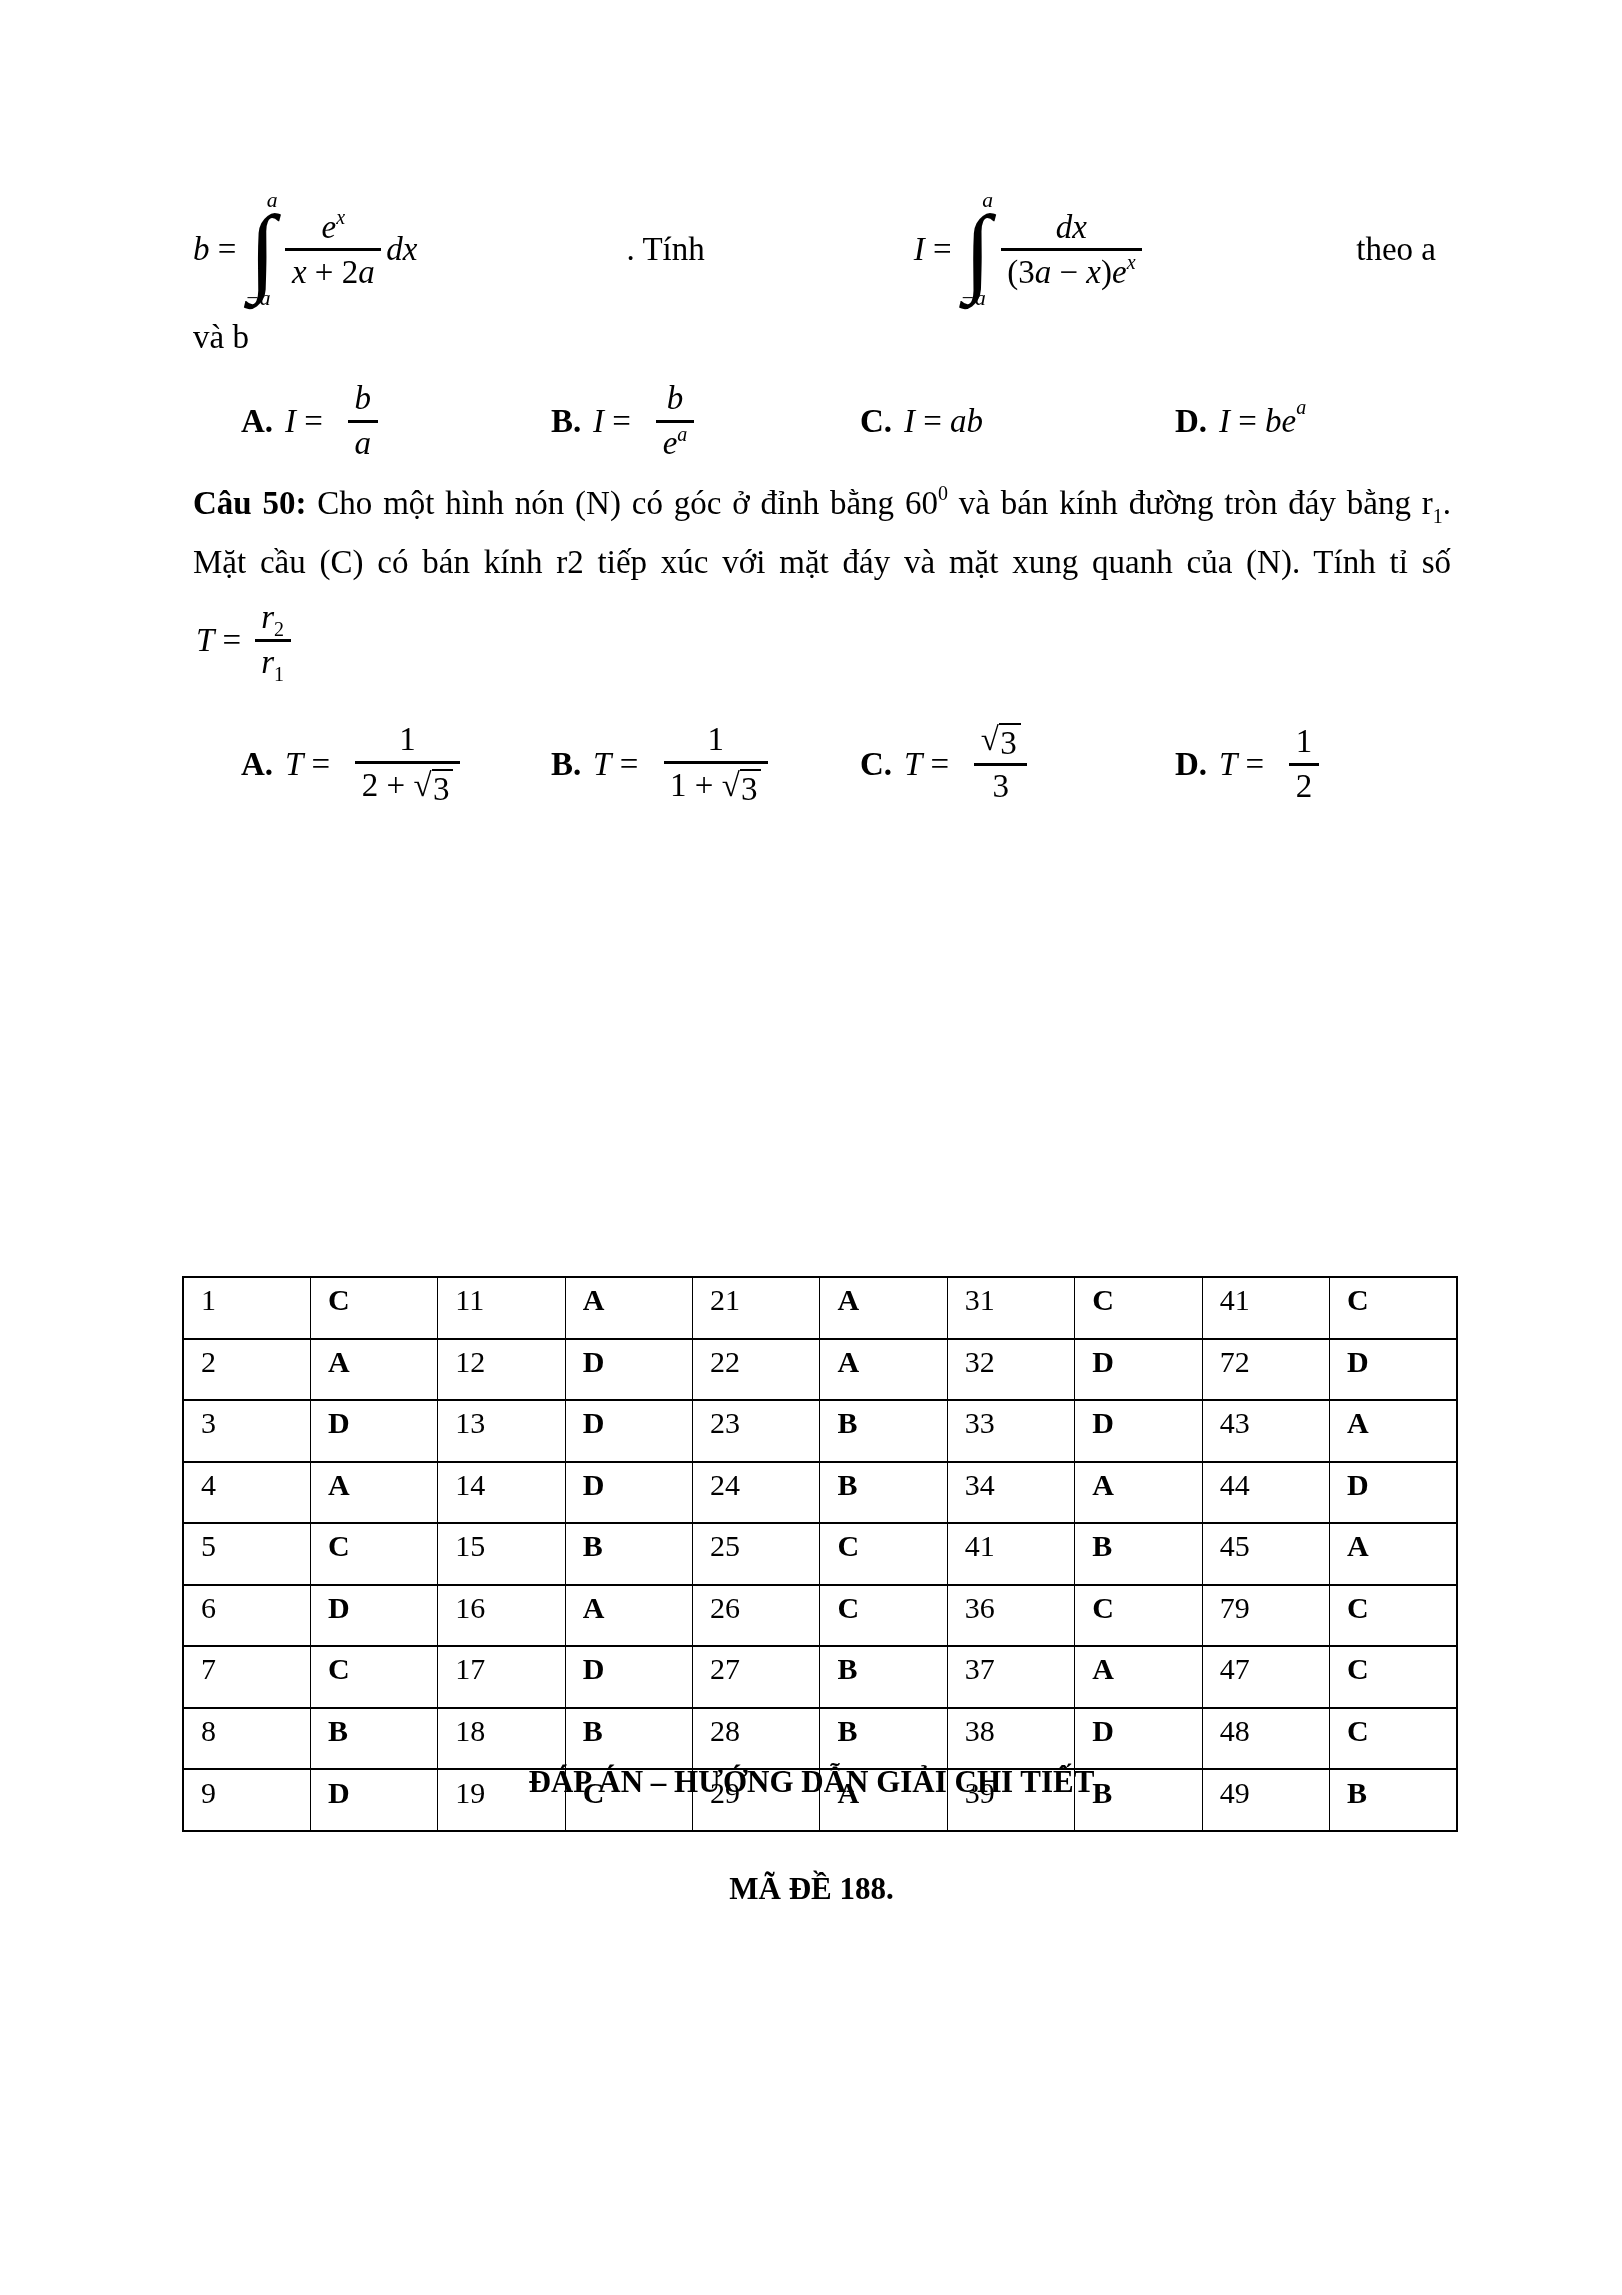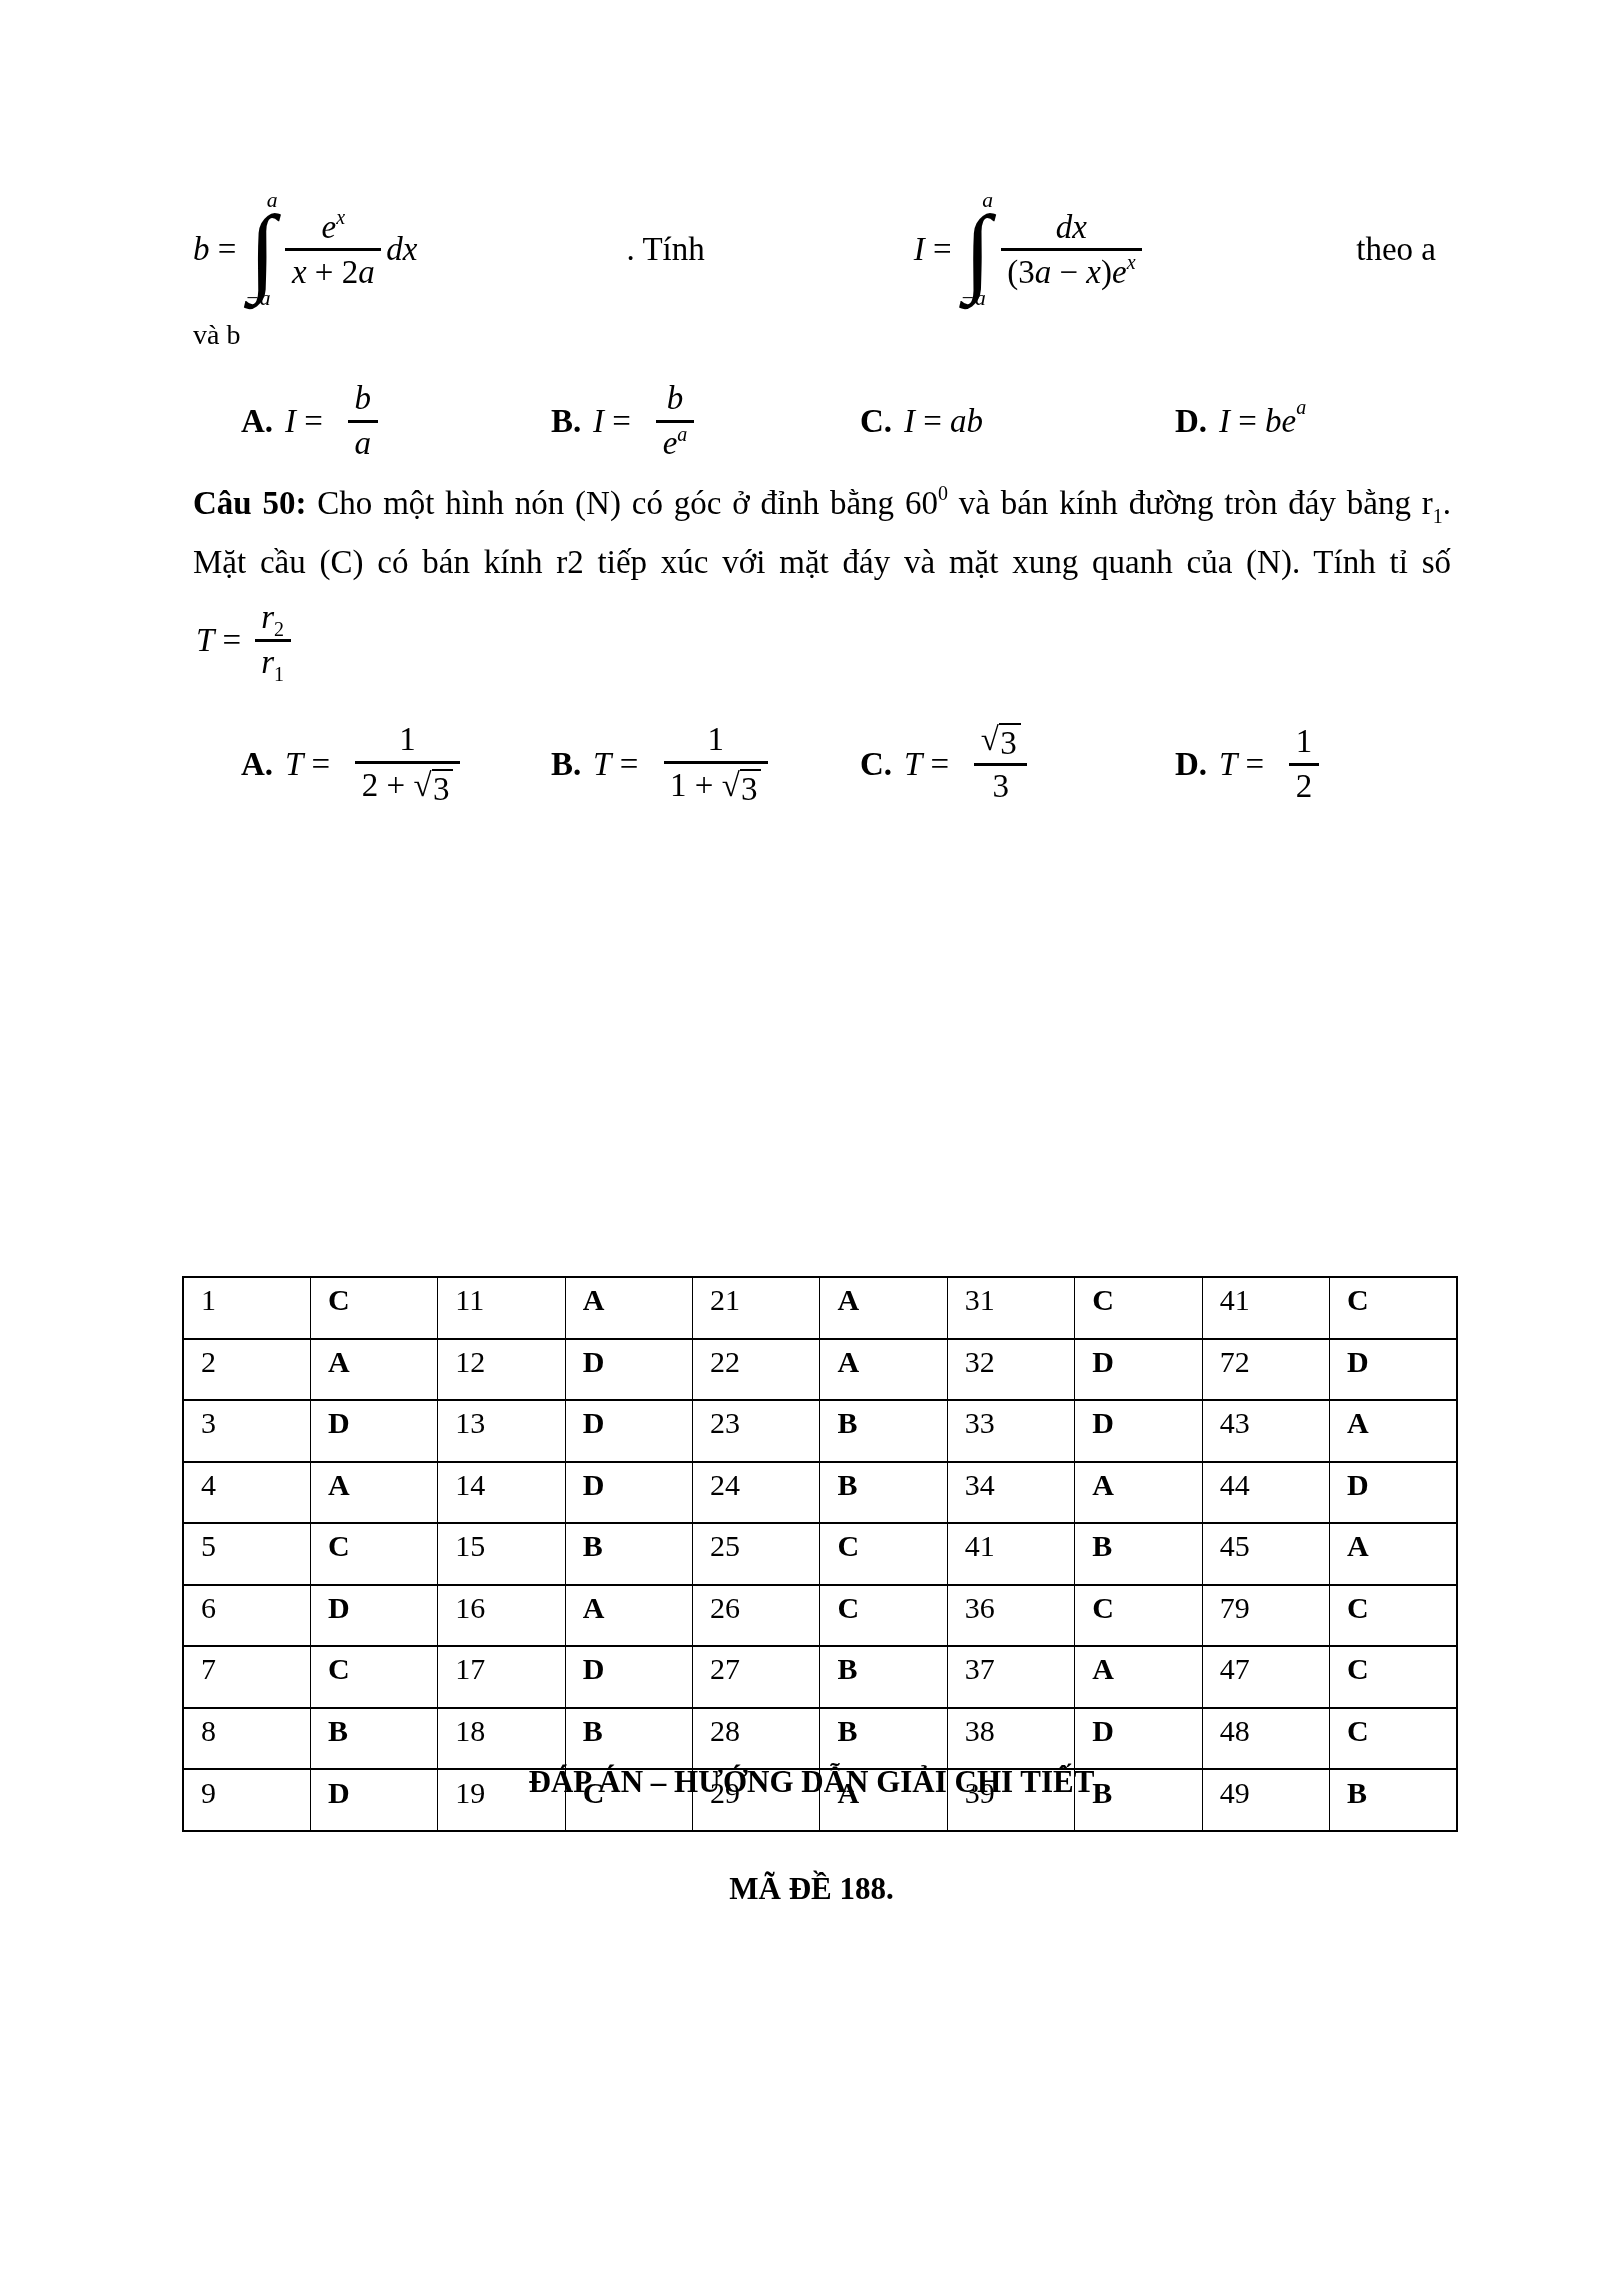--- a/index.html
+++ b/index.html
@@ -31,21 +31,21 @@
   .frac .fnum,.frac .fden{
     display:inline-flex;align-items:baseline;justify-content:center;
     line-height:1.08;padding:0 6.5px;white-space:pre;
   }
   .frac .fbar{align-self:stretch;height:0;border-top:3.3px solid #000;margin:3.3px 0;}
   
   .sqrt{display:inline-flex;align-items:flex-start;}
   .sqrt .rad{line-height:1;}
   .sqrt .arg{border-top:2.6px solid #000;line-height:1;padding:2px 3.9px 0 1.3px;}
   
-  .vab{position:absolute;left:193px;top:319px;font-size:28px;}
+  .vab{position:absolute;left:193px;top:319px;font-size:33px;}
   .para{
     position:absolute;left:193px;width:1258px;font-size:33px;line-height:41px;
     text-align:justify;text-align-last:justify;
   }
   .t-formula{
     position:absolute;left:196px;top:599px;height:82px;
     display:flex;align-items:center;font-size:33px;
   }
   
   .choices{position:absolute;left:0;width:1623px;}

